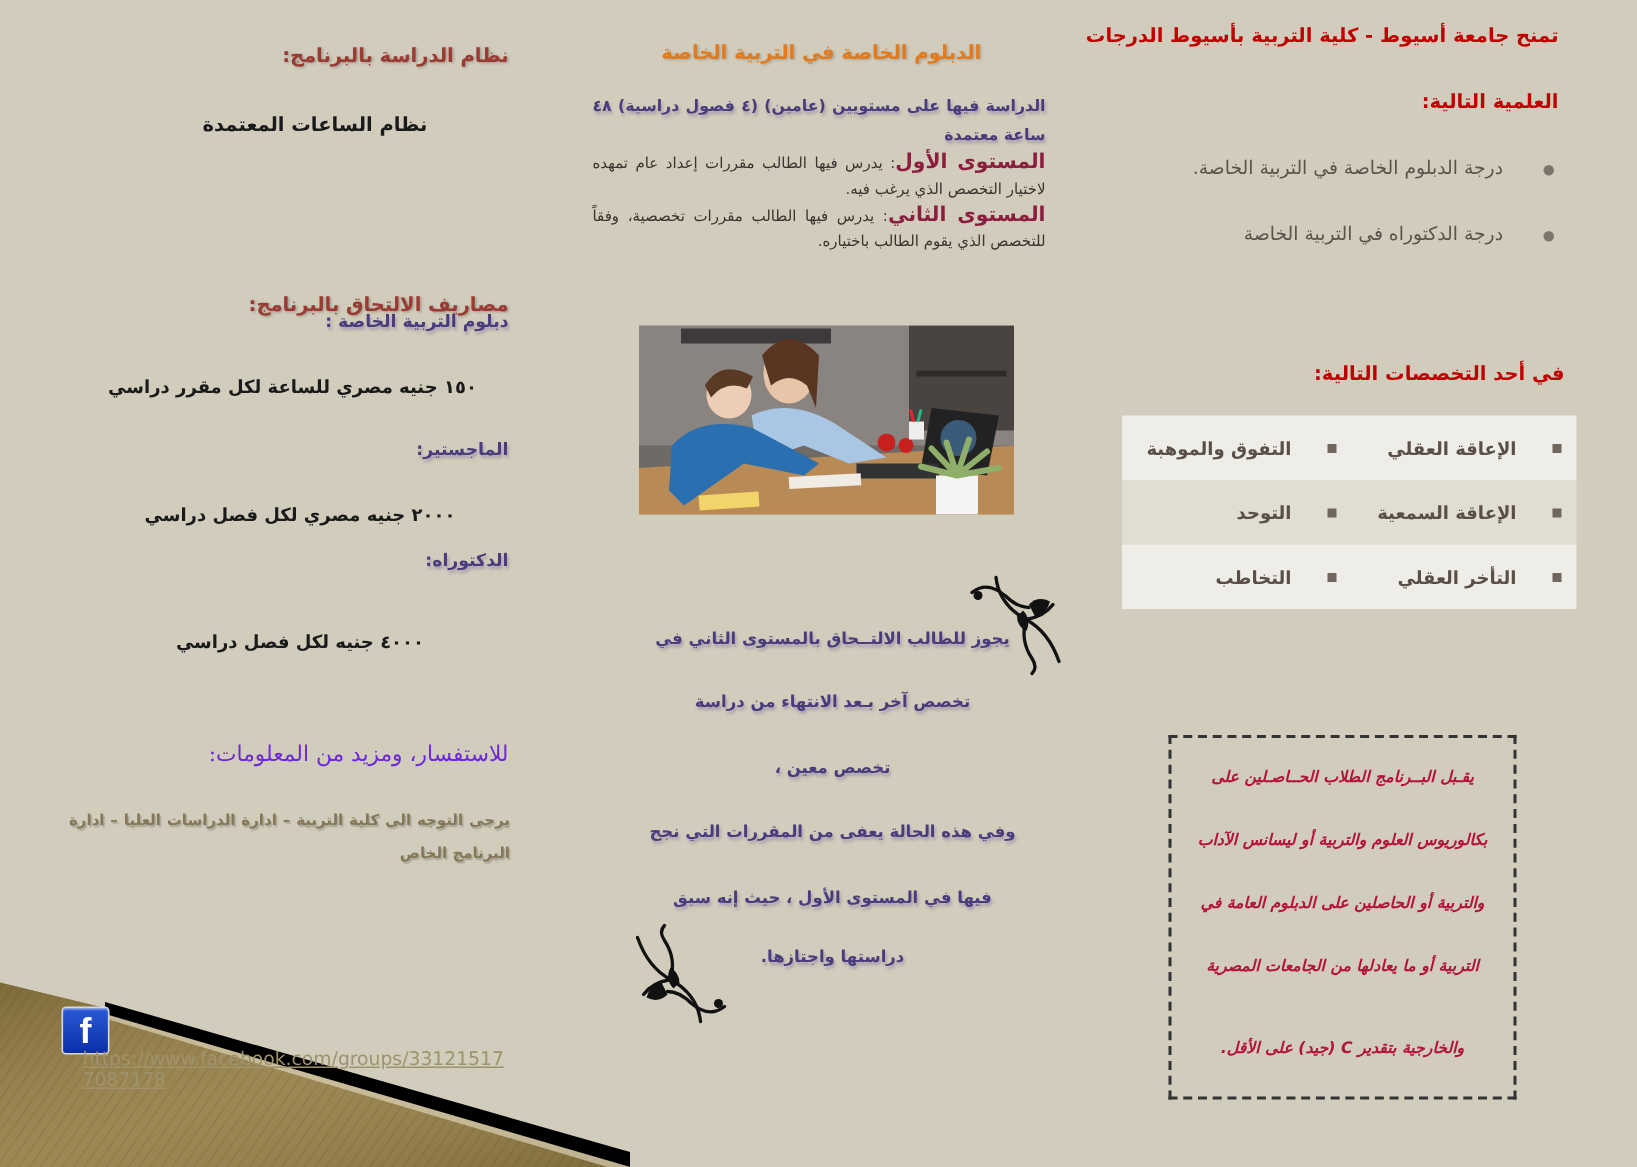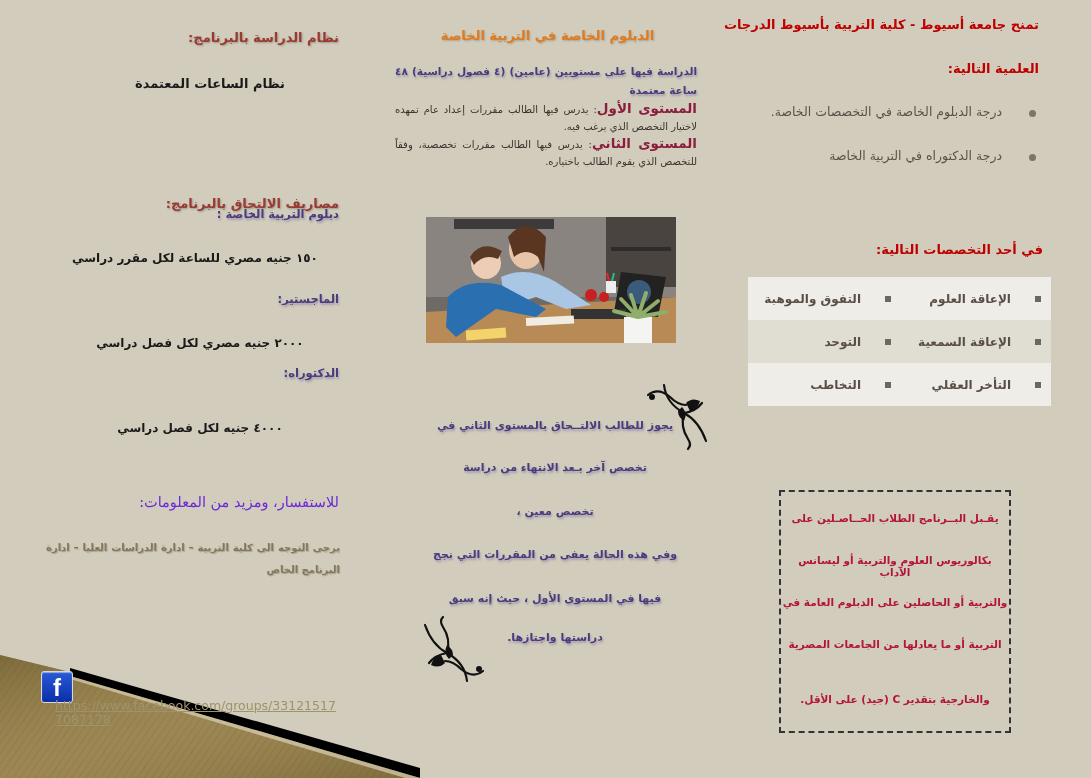--- a/index.html
+++ b/index.html
@@ -34,20 +34,21 @@
   .sq { width:6px; height:6px; background:#6f665d; margin-left:24px; flex:0 0 auto; }
   .round { width:4px; height:4px; border-radius:50%; background:#6f665d; margin-left:22px; }
   .spec-row.single { justify-content:center; }
   .spec-row.single .inner { display:flex; align-items:center; margin-right:40px; }
 
   .dash-box {
     left:779px; top:490px; width:232px; height:243px;
     border:2px dashed #333; border-style:dashed;
     box-sizing:border-box;
     background-image:none;
+    font-style:italic;
   }
   .dash-box p { margin:0; position:absolute; left:0; right:0; text-align:center; font-size:10.5px; font-weight:bold; color:#b3143c; }
 
   
   .m-title { left:420px; top:28px; width:255px; text-align:center; font-size:13px; font-weight:bold; }
   .m-para { left:395px; top:62px; width:302px; font-size:10px; line-height:17px; text-align:justify; }
   .m-para .lvl { font-size:13.5px; font-weight:bold; color:#8b1e3f; }
   .m-para .line { display:block; }
   .photo { left:426px; top:217px; width:250px; height:126px; overflow:hidden; }
 
@@ -84,31 +85,31 @@
   <polygon points="0,655 70,672 420,778 0,778" fill="url(#stripes)"></polygon>
   <polygon points="0,655 70,672 420,778 0,778" fill="url(#goldShade)"></polygon>
   <polygon points="70,668 420,768 420,778 70,676" fill="#000"></polygon>
   <polygon points="70,676 420,778 405,778 70,679" fill="#e6dfc8" opacity="0.6"></polygon>
 </svg>
 
 <div class="abs r-title bold red">تمنح جامعة أسيوط - كلية التربية بأسيوط  الدرجات</div>
 <div class="abs r-title2 bold red">العلمية التالية:</div>
 
 <ul class="abs degree-list">
-  <li><span class="dot"></span><span>درجة الدبلوم الخاصة في التخصصات الخاصة.</span></li>
+  <li><span class="dot"></span><span>درجة الدبلوم الخاصة في التربية الخاصة.</span></li>
   <li><span class="dot"></span><span>درجة الدكتوراه في التربية الخاصة</span></li>
 </ul>
 
 <div class="abs spec-title bold red">في أحد التخصصات التالية:</div>
 
 <div class="abs spec-table">
   <div class="spec-row light">
     <div class="spec-cell">
         <span class="sq"></span>
-        <span>الإعاقة العلوم</span>
+        <span>الإعاقة العقلي</span>
       </div>
     <div class="spec-cell">
         <span class="sq"></span>
         <span>التفوق والموهبة</span>
       </div>
   </div>
   <div class="spec-row mid">
     <div class="spec-cell">
         <span class="sq"></span>
         <span>الإعاقة السمعية</span>

